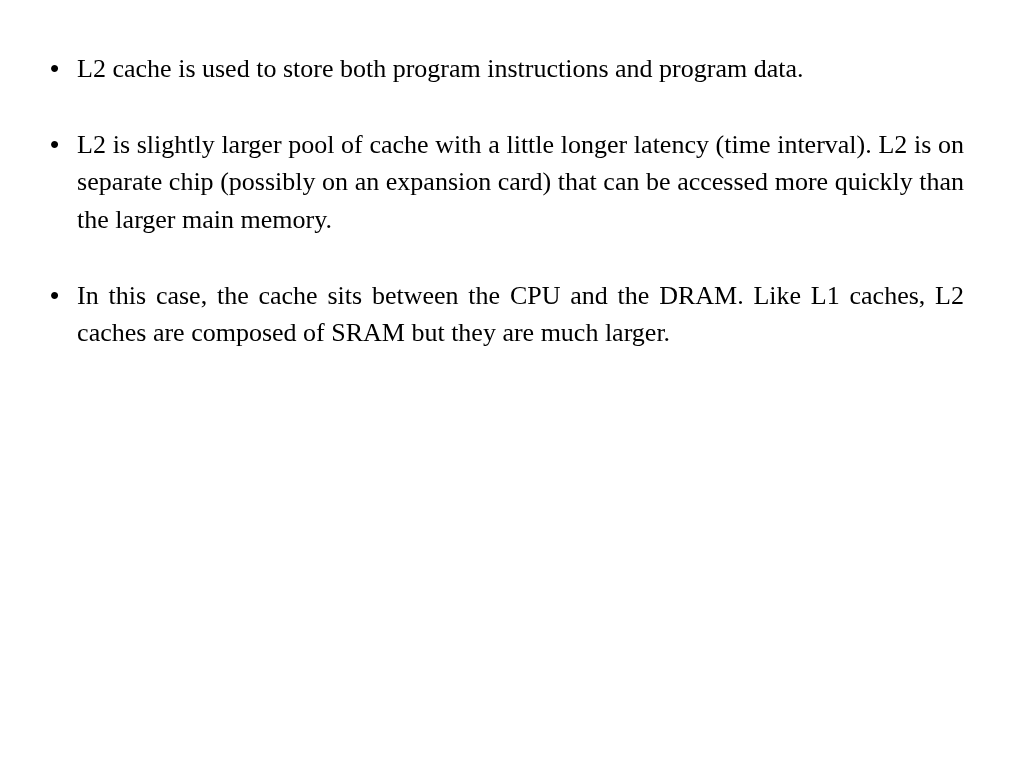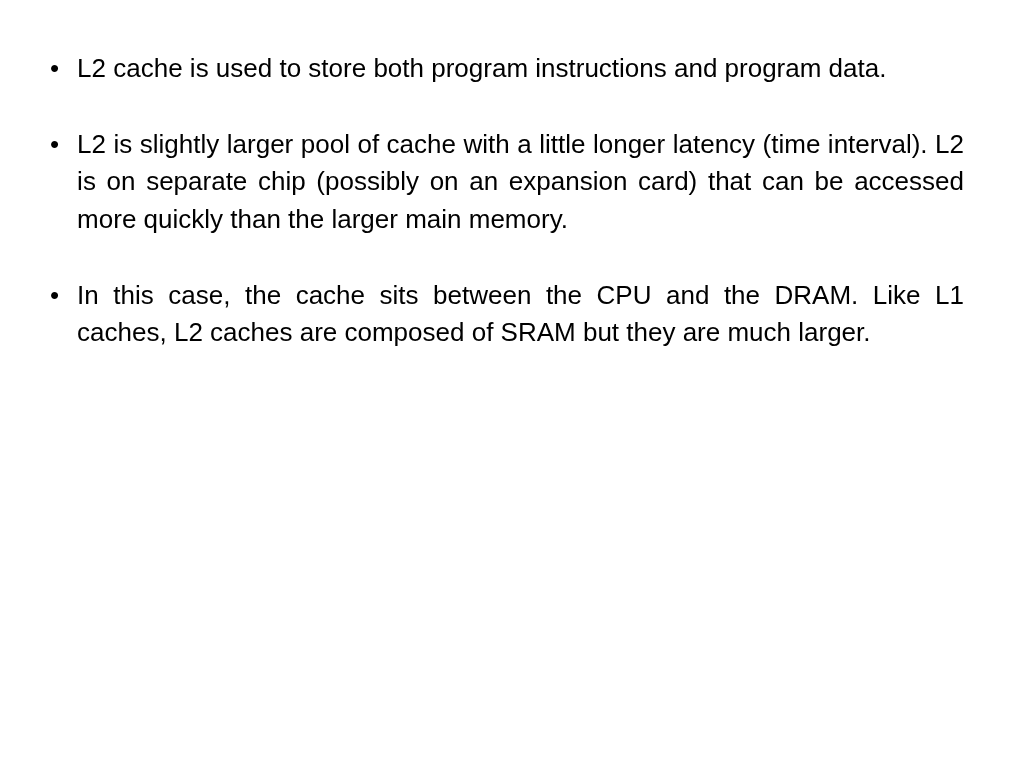--- a/index.html
+++ b/index.html
@@ -49,20 +49,21 @@
       font-size: 26px;
       margin-right: 18px;
       margin-top: 0px;
       line-height: 1.45;
     }
 
     .text {
       flex: 1;
       text-align: justify;
       text-justify: inter-word;
+      font-family: Liberation Serif, serif;
     }
   </style>
 </head>
 <body>
 
 <div class="content">
   <ul>
     <li>
       <span class="bullet">•</span>
       <span class="text">L2  cache  is  used  to  store  both  program instructions and program data.</span>

